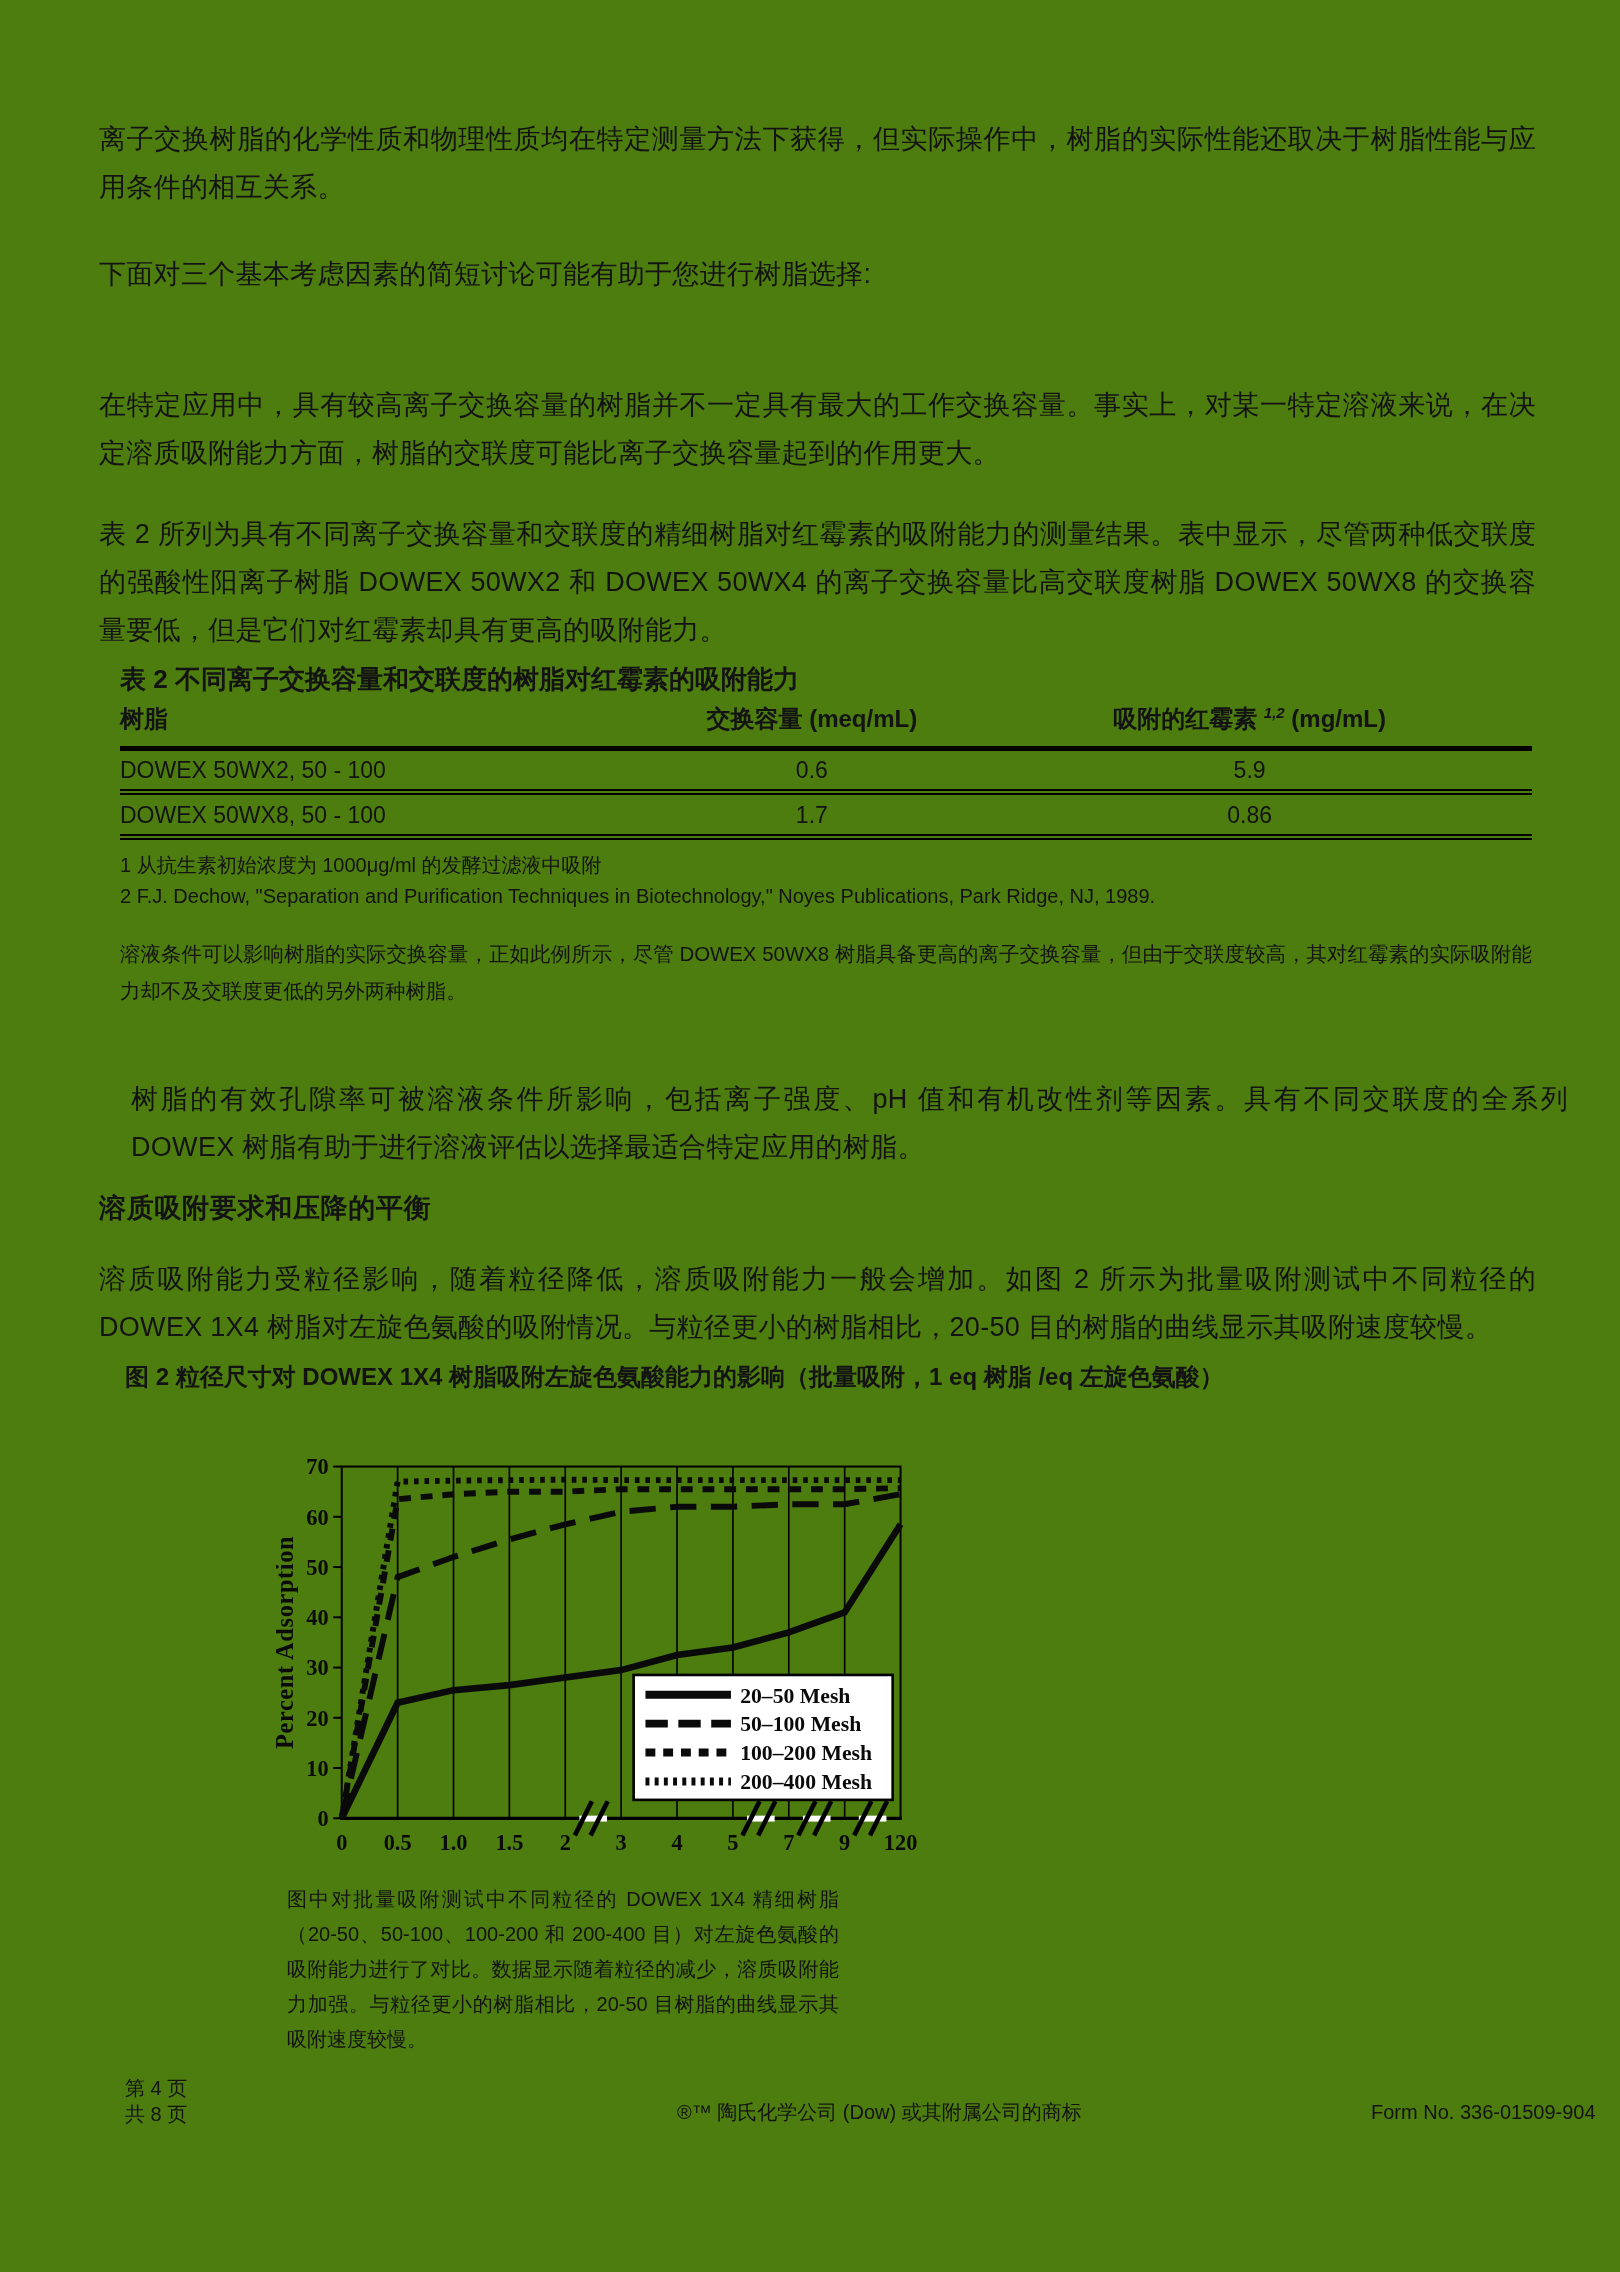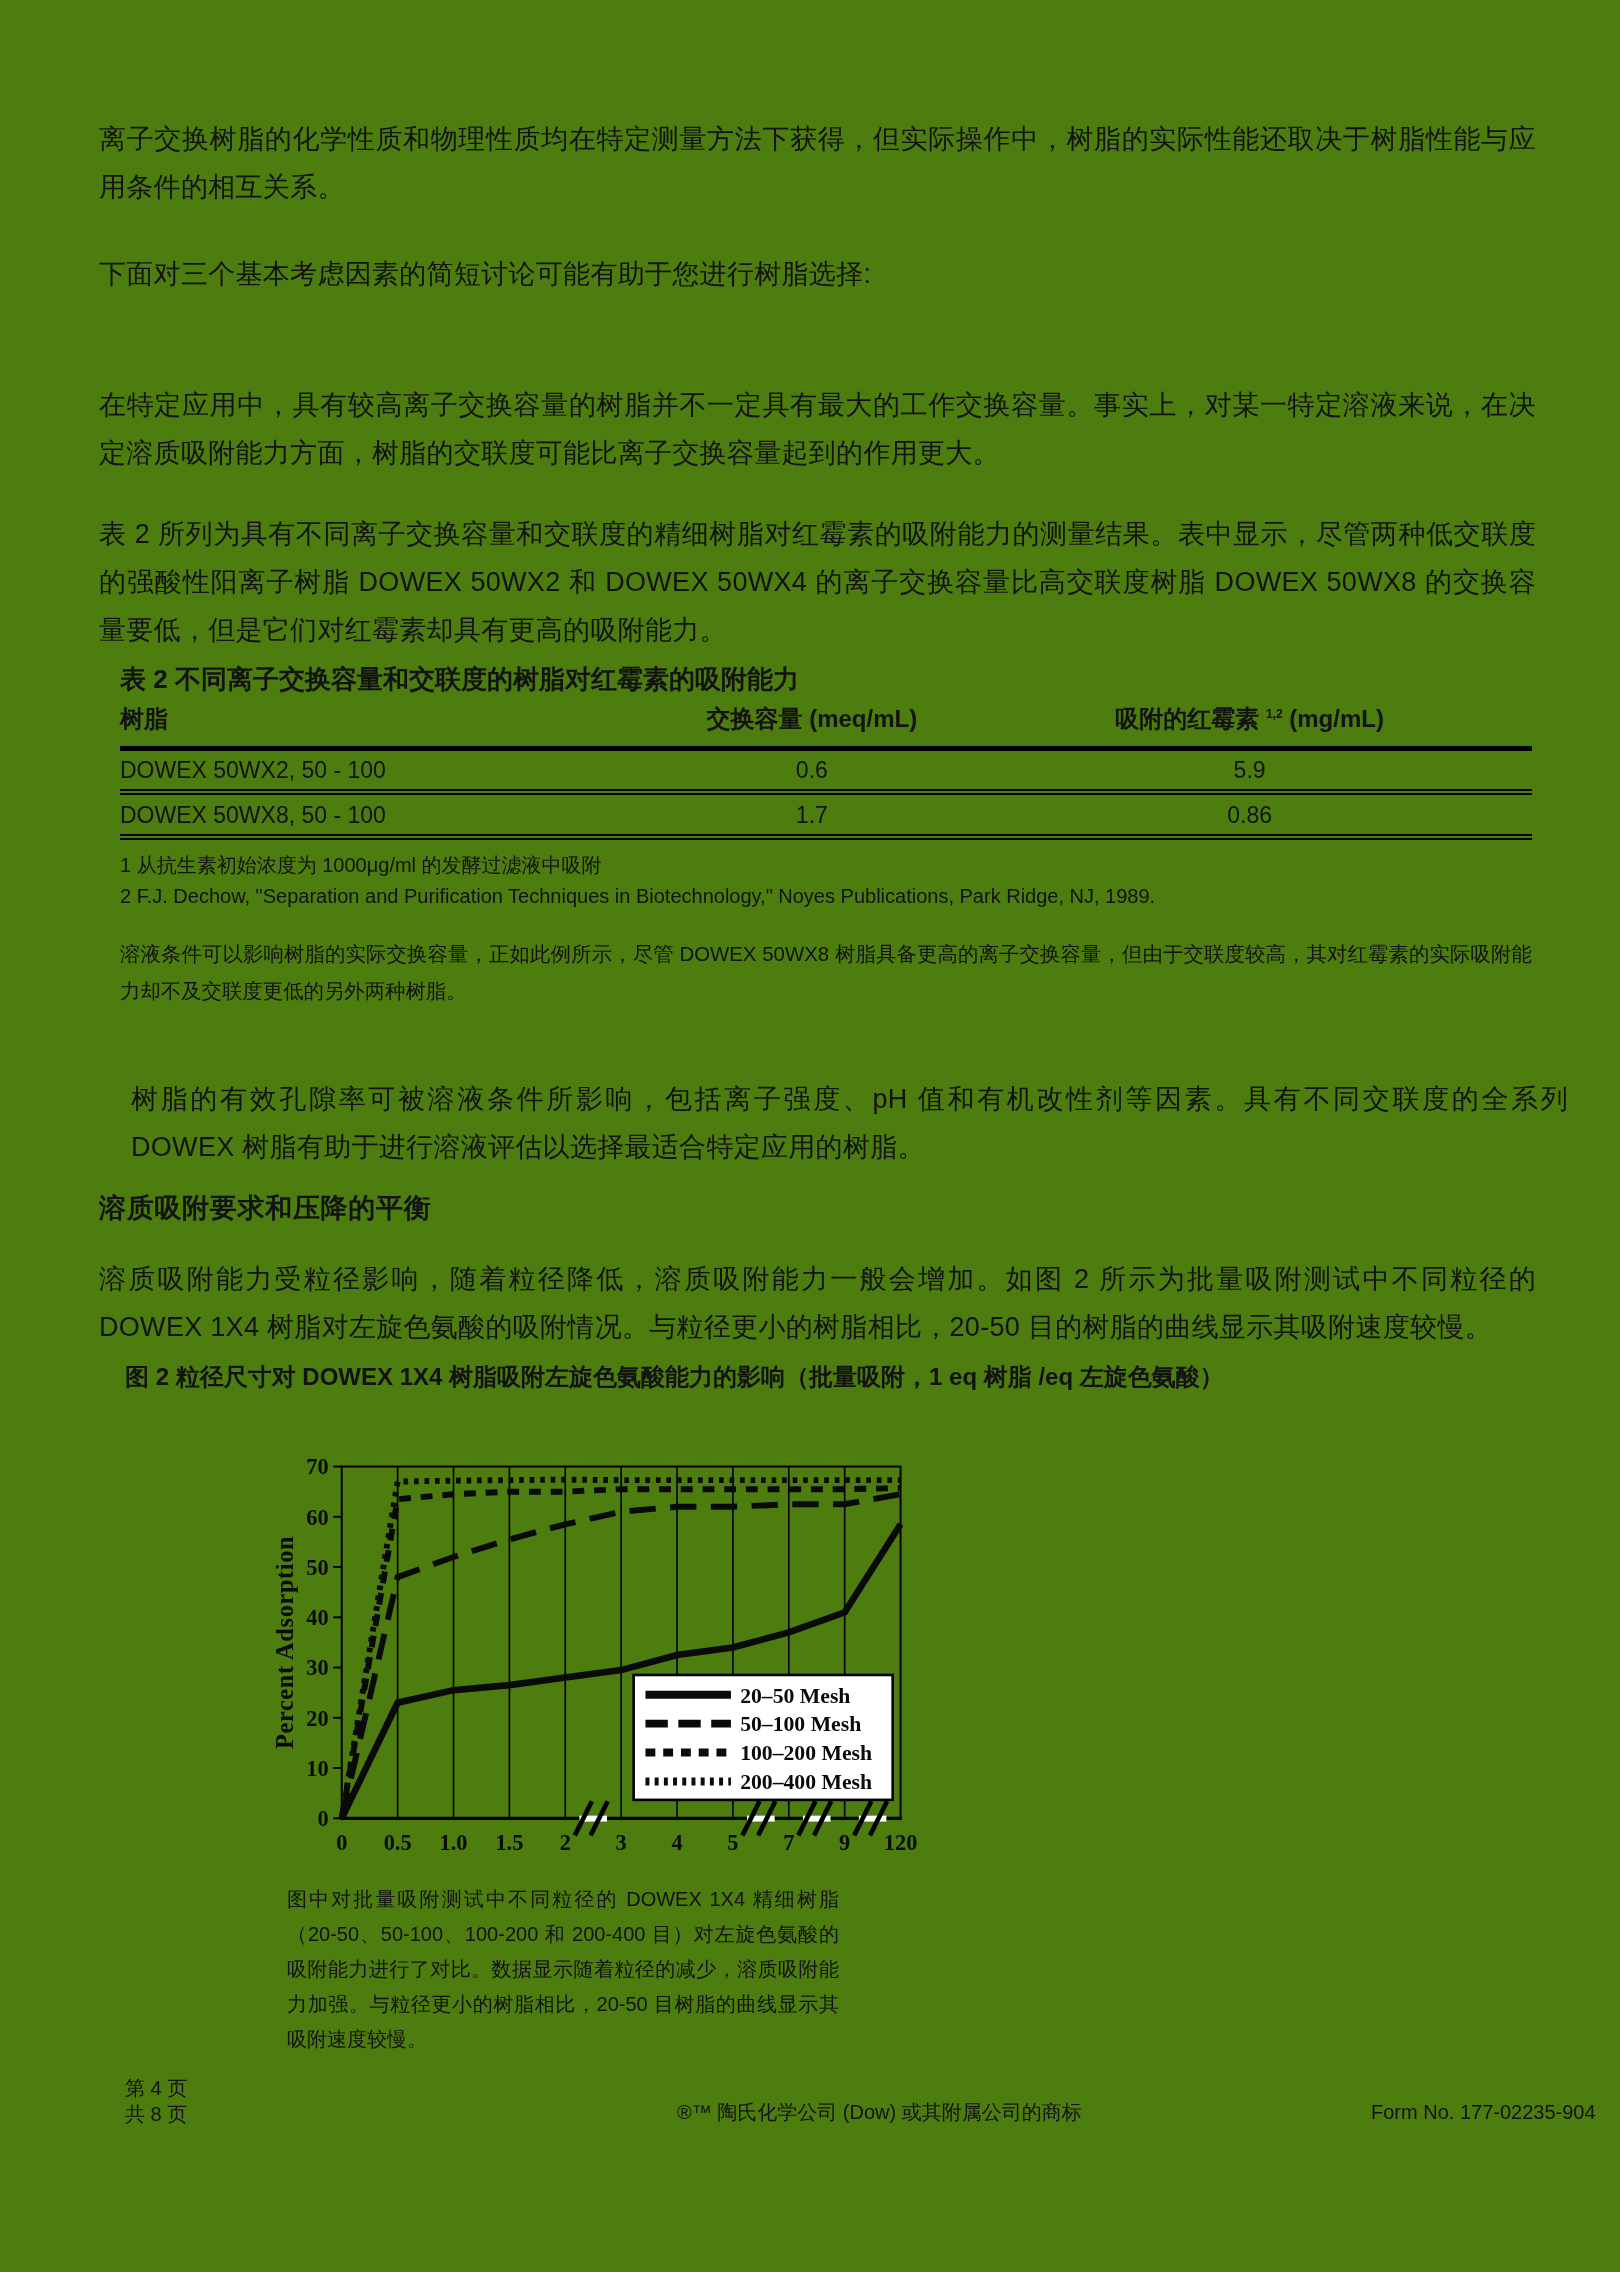--- a/index.html
+++ b/index.html
@@ -10,21 +10,21 @@
   }
   .blk{position:absolute;left:99px;width:1437px;}
   .body-text{font-size:27px;line-height:48px;text-align:justify;letter-spacing:0.3px;}
   .heading{font-size:27px;font-weight:bold;letter-spacing:0.7px;}
   .indent{left:120px;width:1414px;}
   .table-title{font-size:26px;font-weight:bold;}
   table.dtable{border-collapse:collapse;width:1412px;font-size:23px;table-layout:fixed;}
   table.dtable col.c1{width:38%;} table.dtable col.c2{width:22%;} table.dtable col.c3{width:40%;}
   table.dtable thead th{font-weight:bold;text-align:left;border-bottom:5.3px solid #000;padding:4px 0 10.5px 0;font-size:24px;}
   table.dtable thead th.cen{text-align:center;}
-  table.dtable thead th sup{font-size:12px;}
+  table.dtable thead th sup{font-size:15px;font-style:italic;}
   table.dtable tbody td{border-bottom:6px double #000;padding:6.6px 0 5.3px 0;}
   table.dtable tbody td.num{text-align:center;}
   .footnote{font-size:20px;line-height:31px;}
   .note-text{font-size:20.4px;line-height:37px;text-align:justify;width:1412px;}
   .fig-title{left:125px;width:1447px;font-size:24px;font-weight:bold;}
   .caption{left:287px;width:552px;font-size:20px;line-height:35px;text-align:justify;}
   .footer-item{position:absolute;font-size:20px;line-height:26px;}
   svg text.tick{font:bold 34px "Liberation Serif",serif;fill:#0a0a0a;}
   svg text.leg{font:bold 33px "Liberation Serif",serif;fill:#0a0a0a;}
   svg text.ylab{font:bold 37px "Liberation Serif",serif;fill:#0a0a0a;letter-spacing:1px;}
@@ -152,16 +152,16 @@
       <text x="706" y="531" class="leg">200–400 Mesh</text>
     </svg>
 
   <div class="blk caption" style="top:1882px;">图中对批量吸附测试中不同粒径的 DOWEX 1X4 精细树脂（20-50、50-100、100-200 和 200-400 目）对左旋色氨酸的吸附能力进行了对比。数据显示随着粒径的减少，溶质吸附能力加强。与粒径更小的树脂相比，20-50 目树脂的曲线显示其吸附速度较慢。</div>
 
   <div class="footer-item" style="left:125px;top:2075px;">
     <div>第 4 页</div>
     <div>共 8 页</div>
   </div>
   <div class="footer-item" style="left:677px;top:2099px;">®™ 陶氏化学公司 (Dow) 或其附属公司的商标</div>
-  <div class="footer-item" style="left:1371px;top:2099px;">Form No. 177-02235-904</div>
+  <div class="footer-item" style="left:1371px;top:2099px;">Form No. 336-01509-904</div>
 
 </div>
 
 
 </body></html>

